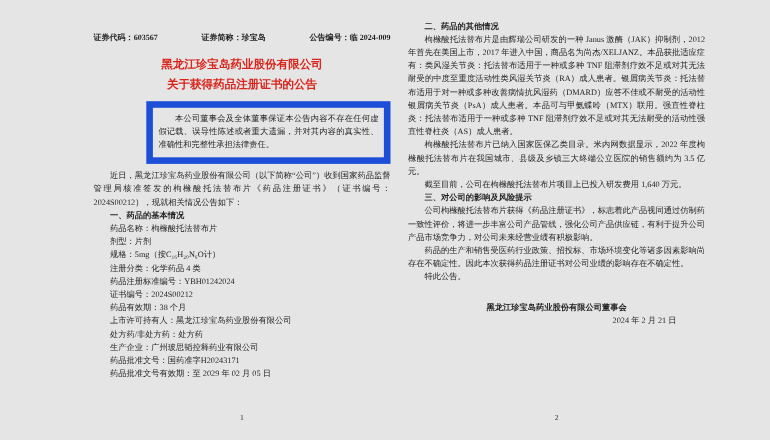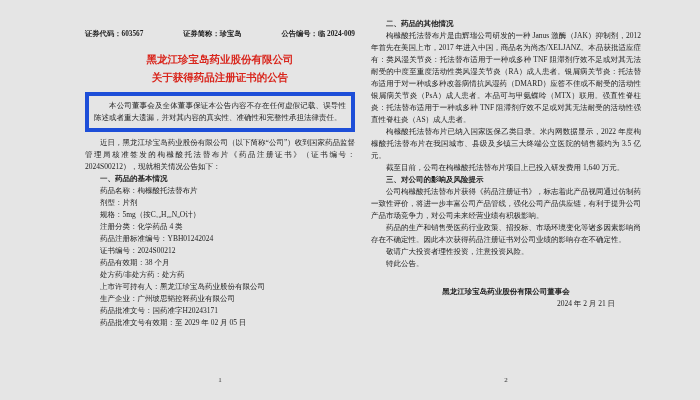--- a/index.html
+++ b/index.html
@@ -21,25 +21,26 @@
   }
   .title{
     text-align:center;font-weight:bold;
     color:var(--accent,#d9251c);
     font-size:10.5px;line-height:14px;
   }
   .title-company{margin-top:13px;text-align:center;}
   .title-announcement{margin-top:4px;}
   .disclaimer-box{
     margin-top:7px;
-    border:4px solid #1d4ed8;
+    border:6px solid #1d4ed8;
     padding:4px 5px;
     text-indent:2em;
     text-align:justify;
     line-height:12.2px;
+    margin-left:48px;
   }
   .para{
     margin:0;
     text-indent:2em;
     text-align:justify;
   }
   .intro{margin-top:5px;}
   .heading{
     font-weight:bold;
     text-indent:2em;
@@ -75,42 +76,41 @@
 
     <div class="heading">一、药品的基本情况</div>
 
     <div class="item">药品名称：枸橼酸托法替布片</div>
     <div class="item">剂型：片剂</div>
     <div class="item">规格：5mg（按C₁₆H₂₀N₆O计）</div>
     <div class="item">注册分类：化学药品 4 类</div>
     <div class="item">药品注册标准编号：YBH01242024</div>
     <div class="item">证书编号：2024S00212</div>
     <div class="item">药品有效期：38 个月</div>
+    <div class="item">上市许可持有人：黑龙江珍宝岛药业股份有限公司</div>
     <div class="item">处方药/非处方药：处方药</div>
-    <div class="item">上市许可持有人：黑龙江珍宝岛药业股份有限公司</div>
     <div class="item">生产企业：广州玻思韬控释药业有限公司</div>
     <div class="item">药品批准文号：国药准字H20243171</div>
     <div class="item">药品批准文号有效期：至 2029 年 02 月 05 日</div>
 
 
     <div class="pagenum">1</div>
   </div>
 
   <div class="page page-2">
     <div class="heading" style="margin-top:18px;">二、药品的其他情况</div>
 
     <p class="para">枸橼酸托法替布片是由辉瑞公司研发的一种 Janus 激酶（JAK）抑制剂，2012 年首先在美国上市，2017 年进入中国，商品名为尚杰/XELJANZ。本品获批适应症有：类风湿关节炎：托法替布适用于一种或多种 TNF 阻滞剂疗效不足或对其无法耐受的中度至重度活动性类风湿关节炎（RA）成人患者。银屑病关节炎：托法替布适用于对一种或多种改善病情抗风湿药（DMARD）应答不佳或不耐受的活动性银屑病关节炎（PsA）成人患者。本品可与甲氨蝶呤（MTX）联用。强直性脊柱炎：托法替布适用于一种或多种 TNF 阻滞剂疗效不足或对其无法耐受的活动性强直性脊柱炎（AS）成人患者。</p>
     <p class="para">枸橼酸托法替布片已纳入国家医保乙类目录。米内网数据显示，2022 年度枸橼酸托法替布片在我国城市、县级及乡镇三大终端公立医院的销售额约为 3.5 亿元。</p>
     <p class="para">截至目前，公司在枸橼酸托法替布片项目上已投入研发费用 1,640 万元。</p>
 
     <div class="heading">三、对公司的影响及风险提示</div>
 
     <p class="para">公司枸橼酸托法替布片获得《药品注册证书》，标志着此产品视同通过仿制药一致性评价，将进一步丰富公司产品管线，强化公司产品供应链，有利于提升公司产品市场竞争力，对公司未来经营业绩有积极影响。</p>
     <p class="para">药品的生产和销售受医药行业政策、招投标、市场环境变化等诸多因素影响尚存在不确定性。因此本次获得药品注册证书对公司业绩的影响存在不确定性。</p>
-    <p class="para">敬请广大投资者理性投资，注意投资风险。</p>
     <p class="para">特此公告。</p>
 
     <div class="sign-block">黑龙江珍宝岛药业股份有限公司董事会</div>
     <div class="sign-date">2024 年 2 月 21 日</div>
 
     <div class="pagenum">2</div>
   </div>
 
 </div>
 

